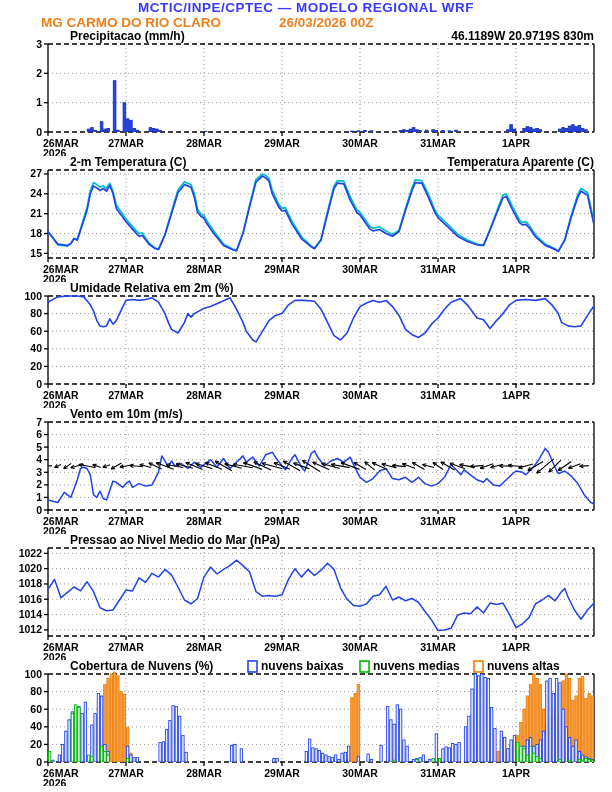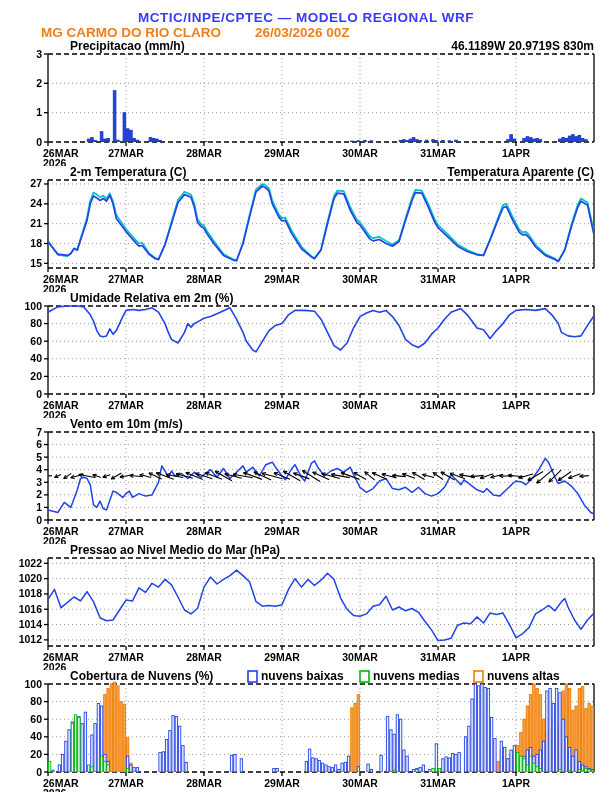--- a/index.html
+++ b/index.html
@@ -1,22 +1,22 @@
 <!DOCTYPE html>
 <html><head>
 <meta charset="utf-8">
 <style>
   html,body{margin:0;padding:0;background:#fff;}
   .wrap{width:612px;height:792px;background:#fff;overflow:hidden;
         font-family:"Liberation Sans",sans-serif;}
   .hline1{color:#3a3aff;font-weight:700;font-size:13.5px;text-align:center;
-          letter-spacing:.5px;padding-top:10px;white-space:pre;}
+          letter-spacing:.5px;padding-top:0;white-space:pre;}
   .hline2{color:#ef7f1a;font-weight:700;font-size:13.5px;display:flex;white-space:pre;}
   .station{margin-left:41px}
-  .run{margin-left:34px}
+  .run{margin-left:58px}
   svg{display:block}
   .grid{stroke:#999;stroke-width:1;stroke-dasharray:1 3}
   .ax{stroke:#000;stroke-width:1.3}
   .axdash{stroke:#000;stroke-width:1.3;stroke-dasharray:5 3}
   .ylab,.xlab{font-size:10.5px;font-weight:700;fill:#000}
   .ptitle{font-size:12px;font-weight:700;fill:#000}
   .barb{stroke:#000;stroke-width:1.1}
 </style>
 </head>
 <body>

